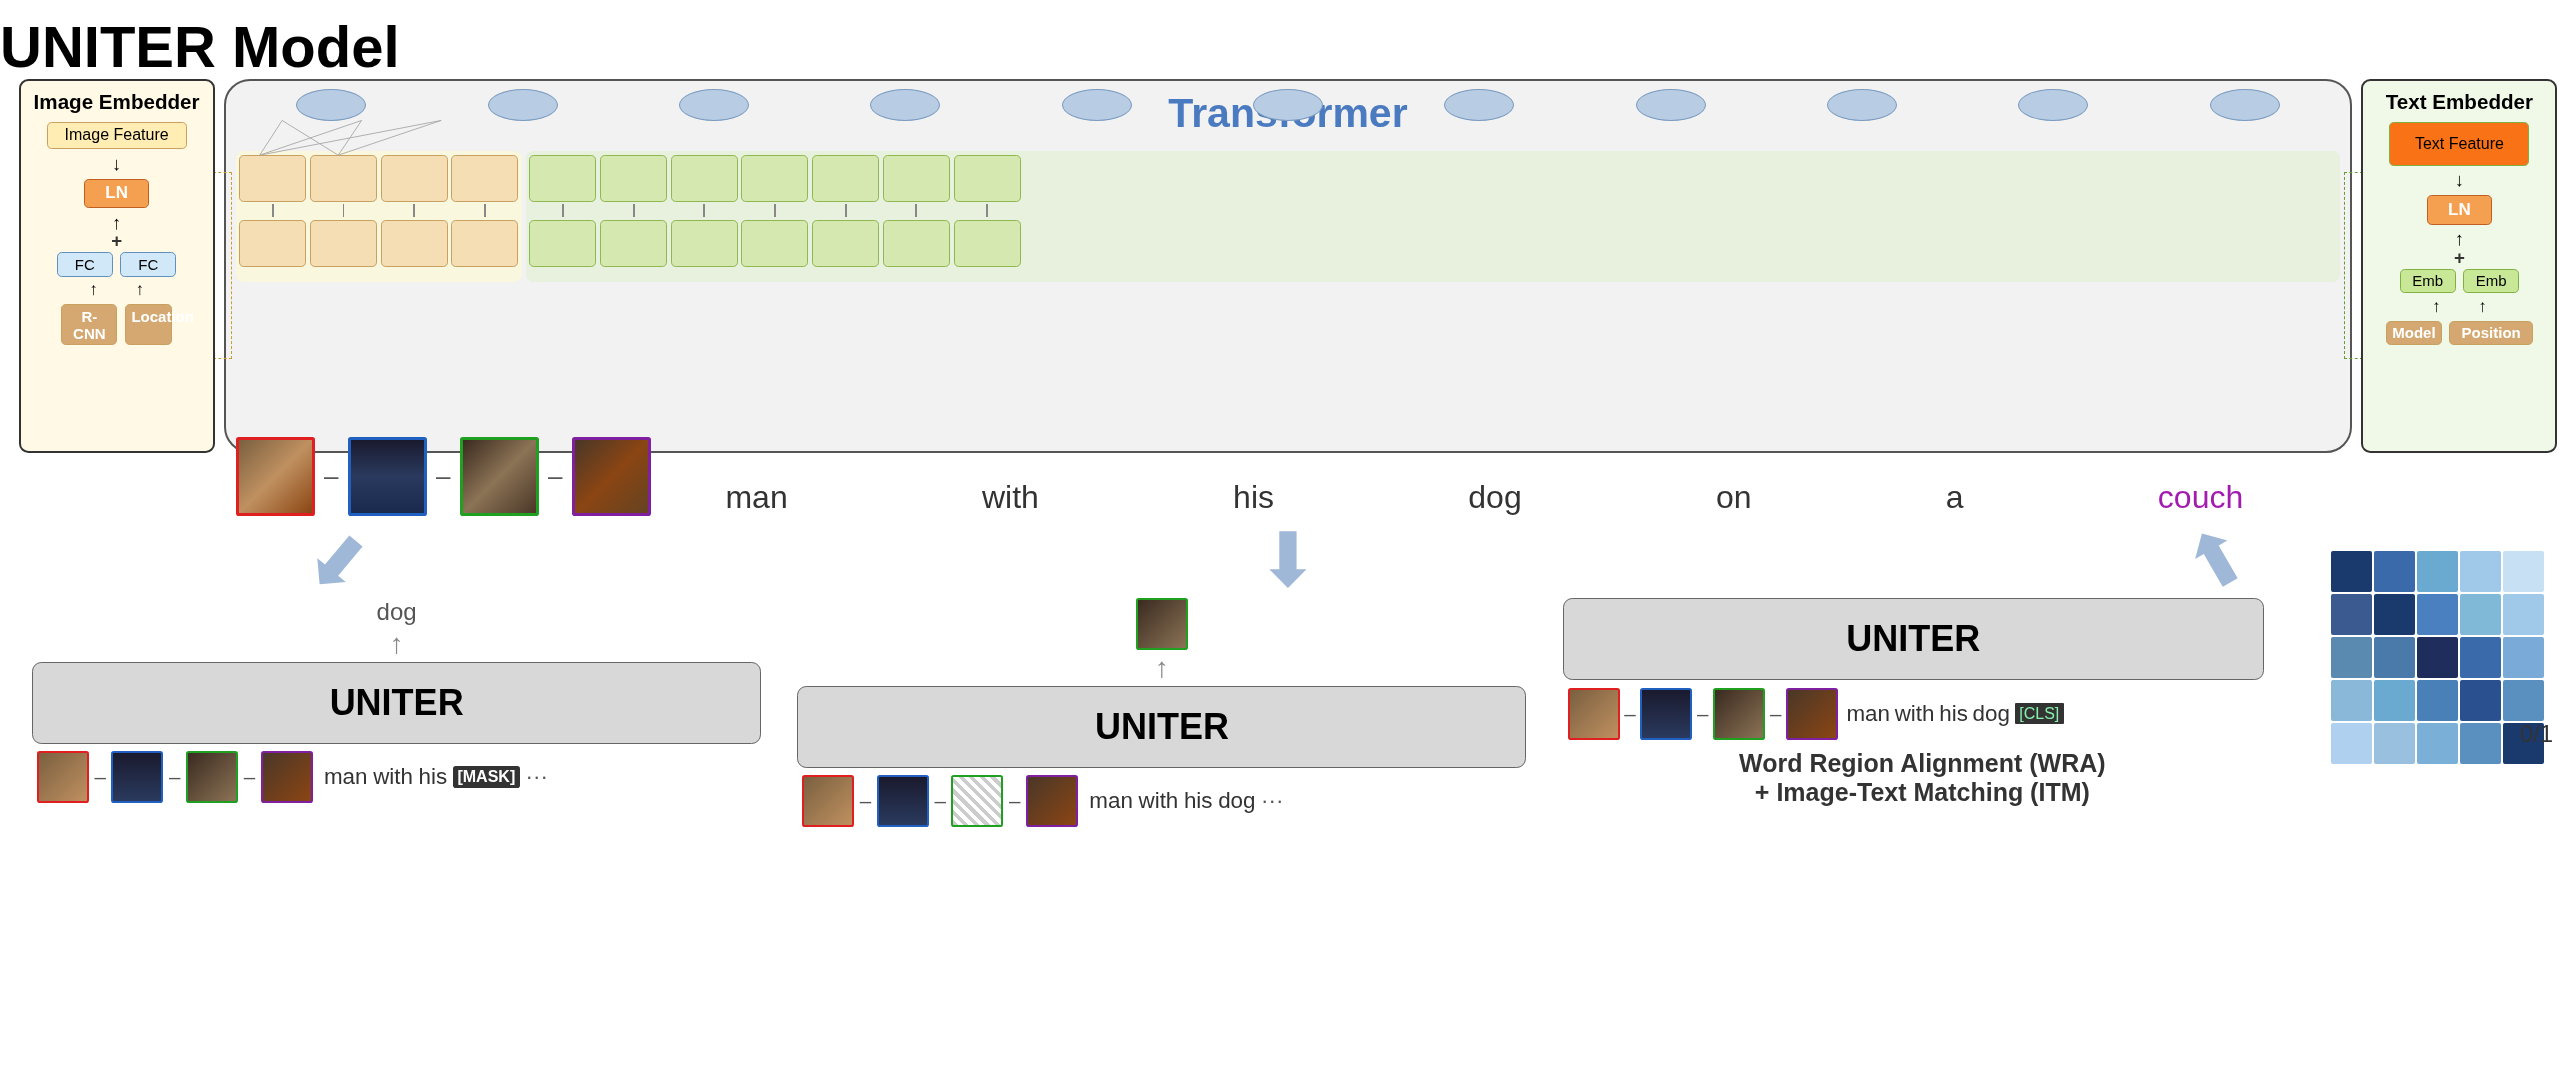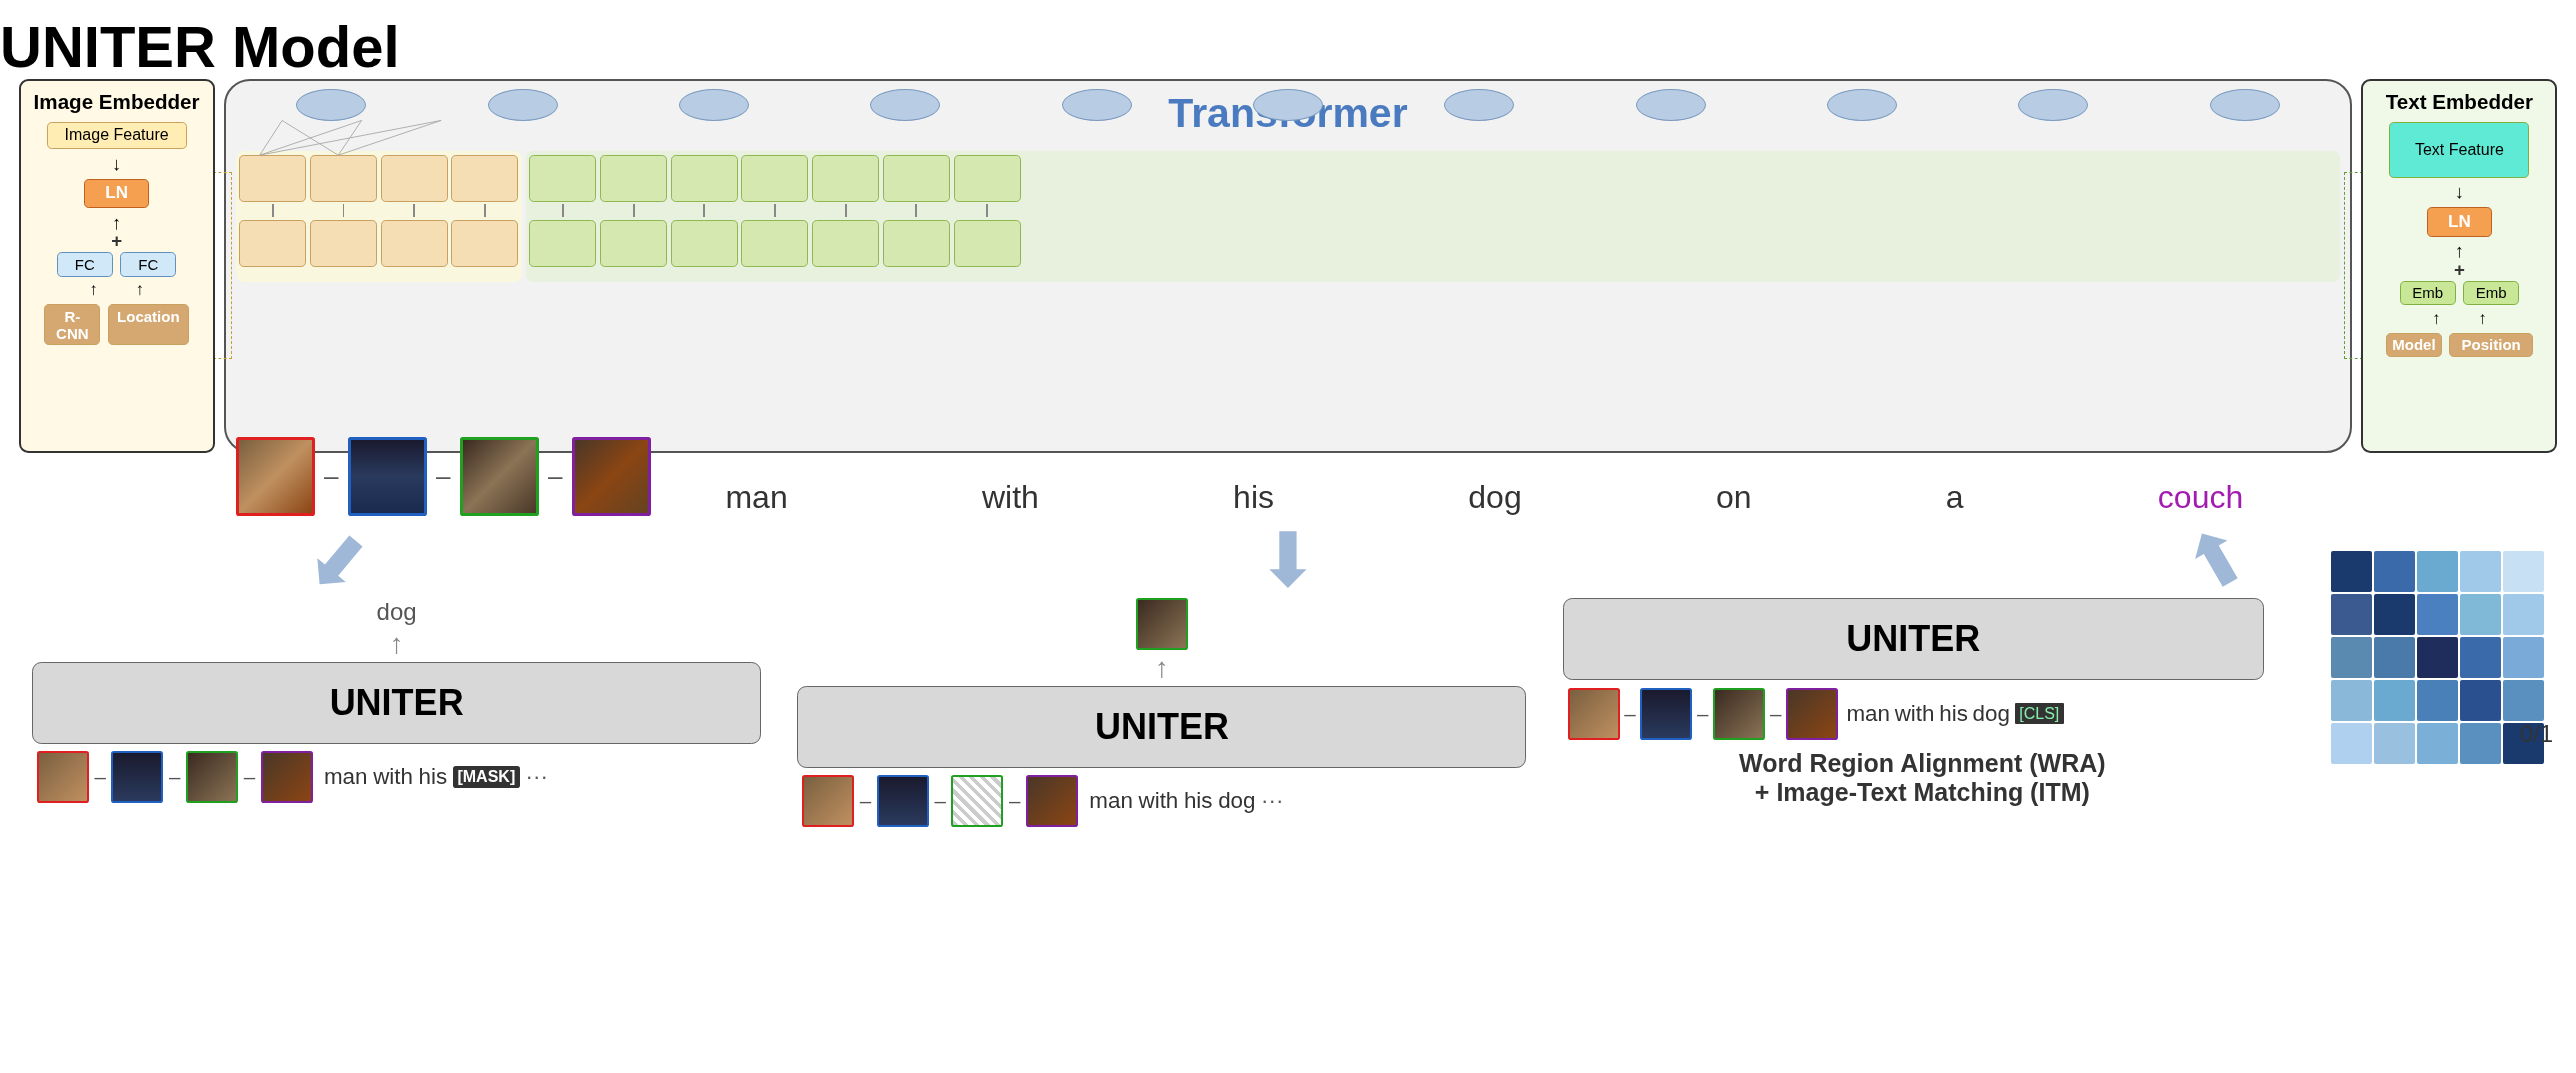--- a/index.html
+++ b/index.html
@@ -28,27 +28,27 @@
     <div style="border:1.4px solid #c06020; border-radius:4.7px; background:#f5a050; text-align:center; padding:3.7px; font-size:17px; font-weight:bold; color:white; margin:3.7px auto; width:65px;">LN</div>
     <div style="text-align:center; font-size:18.7px;">↑</div>
     <div style="text-align:center; font-size:18.7px; font-weight:bold; color:#333; margin:-3.7px 0;">+</div>
     <div style="display:flex; justify-content:center; gap:7.5px; margin:3.7px 0;">
       <div style="border:1.4px solid #6090c0; border-radius:4.7px; background:#d0e8f8; text-align:center; padding:2.8px 5.6px; font-size:15px; width:56px;">FC</div>
       <div style="border:1.4px solid #6090c0; border-radius:4.7px; background:#d0e8f8; text-align:center; padding:2.8px 5.6px; font-size:15px; width:56px;">FC</div>
     </div>
     <div style="text-align:center; font-size:17px; margin:1.9px;">↑&nbsp;&nbsp;&nbsp;&nbsp;&nbsp;&nbsp;&nbsp;&nbsp;↑</div>
     <div style="display:flex; justify-content:center; gap:7.5px; margin:3.7px 0;">
       <div style="border:1.4px solid #c8a060; border-radius:4.7px; background:#d4a870; text-align:center; padding:2.8px 5.6px; font-size:15px; width:56px; color:white; font-weight:bold;">R-CNN</div>
-      <div style="border:1.4px solid #c8a060; border-radius:4.7px; background:#d4a870; text-align:center; padding:2.8px 5.6px; font-size:15px; width:81px; color:white; font-weight:bold;">Location</div>
+      <div style="border:1.4px solid #c8a060; border-radius:4.7px; background:#d4a870; text-align:center; padding:2.8px 5.6px; font-size:15px; width:47px; color:white; font-weight:bold;">Location</div>
     </div>
   </div>
 
   <div style="position:absolute; right:9.3px; top:0; width:196px; height:374px; border:2.8px solid #333; border-radius:9.3px; background:#f0f8e8; padding:9.3px; z-index:10;">
     <div style="font-size:20.6px; font-weight:bold; text-align:center; margin-bottom:7.5px;">Text Embedder</div>
-    <div style="border:1.4px solid #80b040; border-radius:4.7px; background:#5eead4; text-align:center; padding:18px; font-size:16px; margin:3.7px auto; width:140px;">Text Feature</div>
+    <div style="border:1.4px solid #80b040; border-radius:4.7px; background:#f97316; text-align:center; padding:12px; font-size:16px; margin:3.7px auto; width:140px;">Text Feature</div>
     <div style="text-align:center; font-size:18.7px; margin:1.9px;">↓</div>
     <div style="border:1.4px solid #c06020; border-radius:4.7px; background:#f5a050; text-align:center; padding:3.7px; font-size:17px; font-weight:bold; color:white; margin:3.7px auto; width:65px;">LN</div>
     <div style="text-align:center; font-size:18.7px;">↑</div>
     <div style="text-align:center; font-size:18.7px; font-weight:bold; color:#333; margin:-3.7px 0;">+</div>
     <div style="display:flex; justify-content:center; gap:7.5px; margin:3.7px 0;">
       <div style="border:1.4px solid #80b040; border-radius:4.7px; background:#c8e898; text-align:center; padding:2.8px 5.6px; font-size:15px; width:56px;">Emb</div>
       <div style="border:1.4px solid #80b040; border-radius:4.7px; background:#c8e898; text-align:center; padding:2.8px 5.6px; font-size:15px; width:56px;">Emb</div>
     </div>
     <div style="text-align:center; font-size:17px; margin:1.9px;">↑&nbsp;&nbsp;&nbsp;&nbsp;&nbsp;&nbsp;&nbsp;&nbsp;↑</div>
     <div style="display:flex; justify-content:center; gap:7.5px; margin:3.7px 0;">

